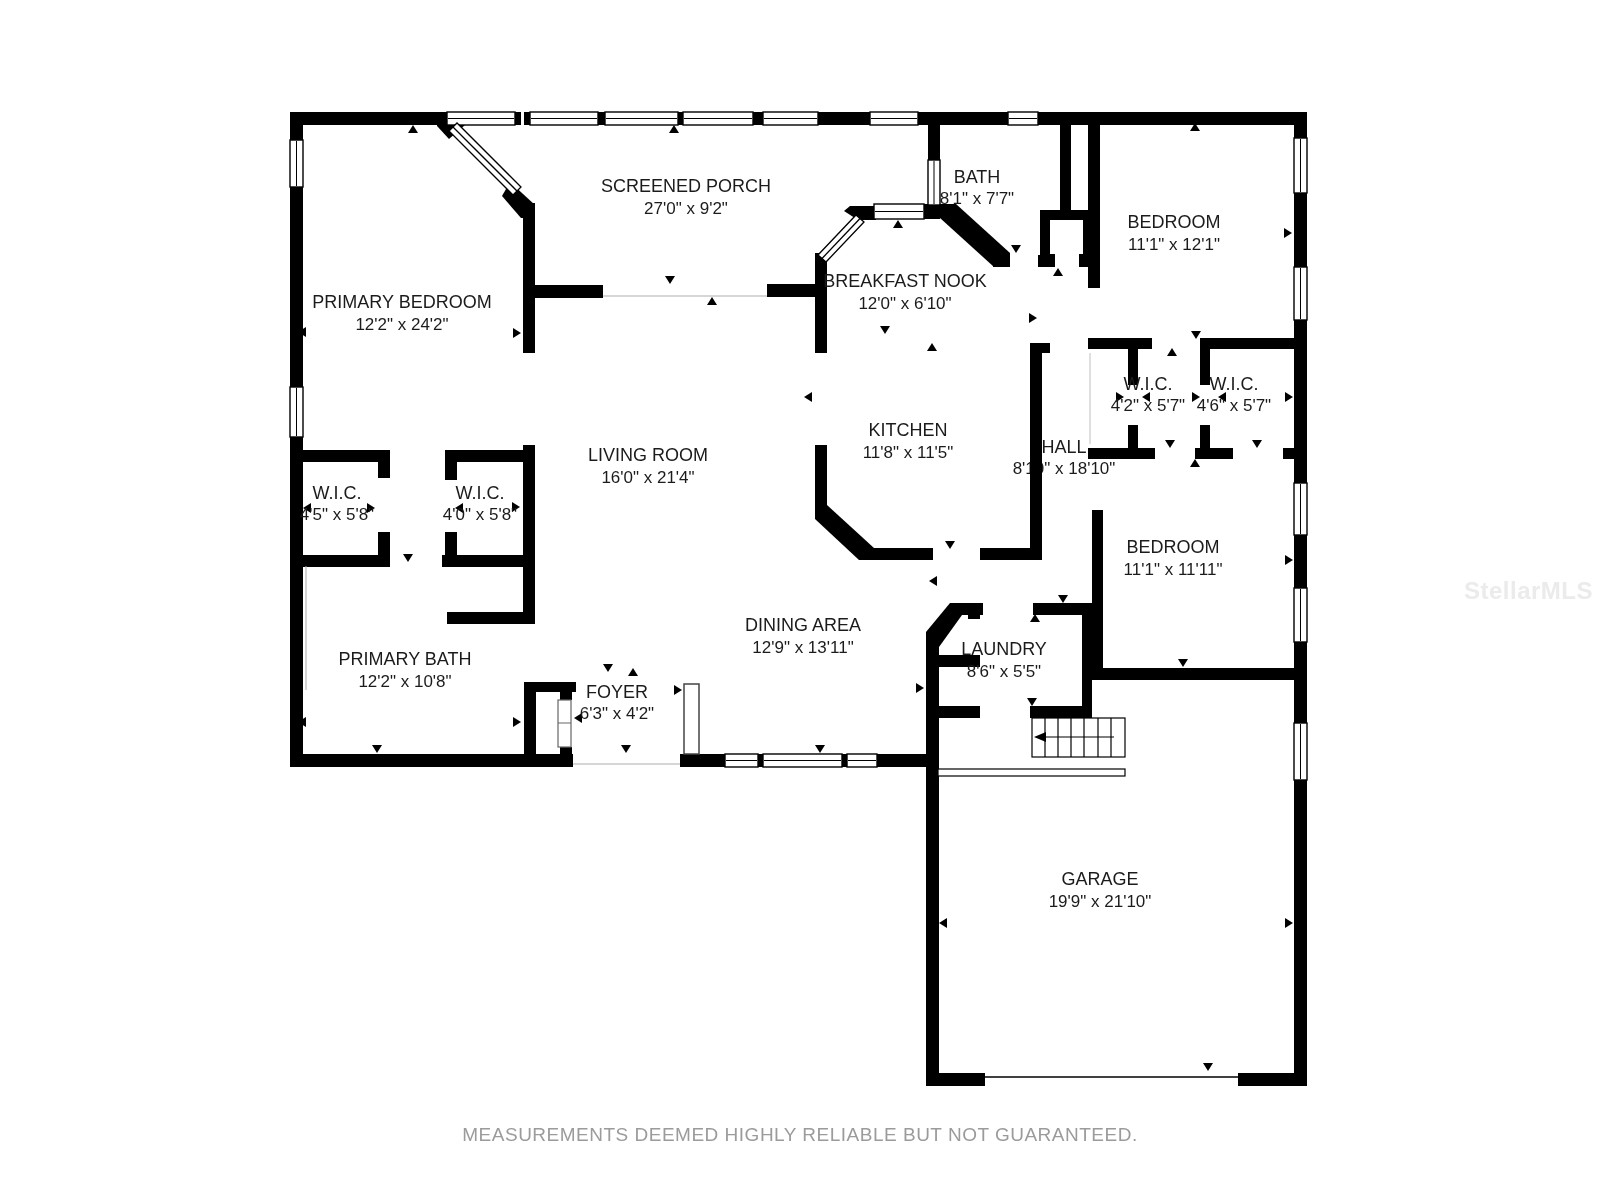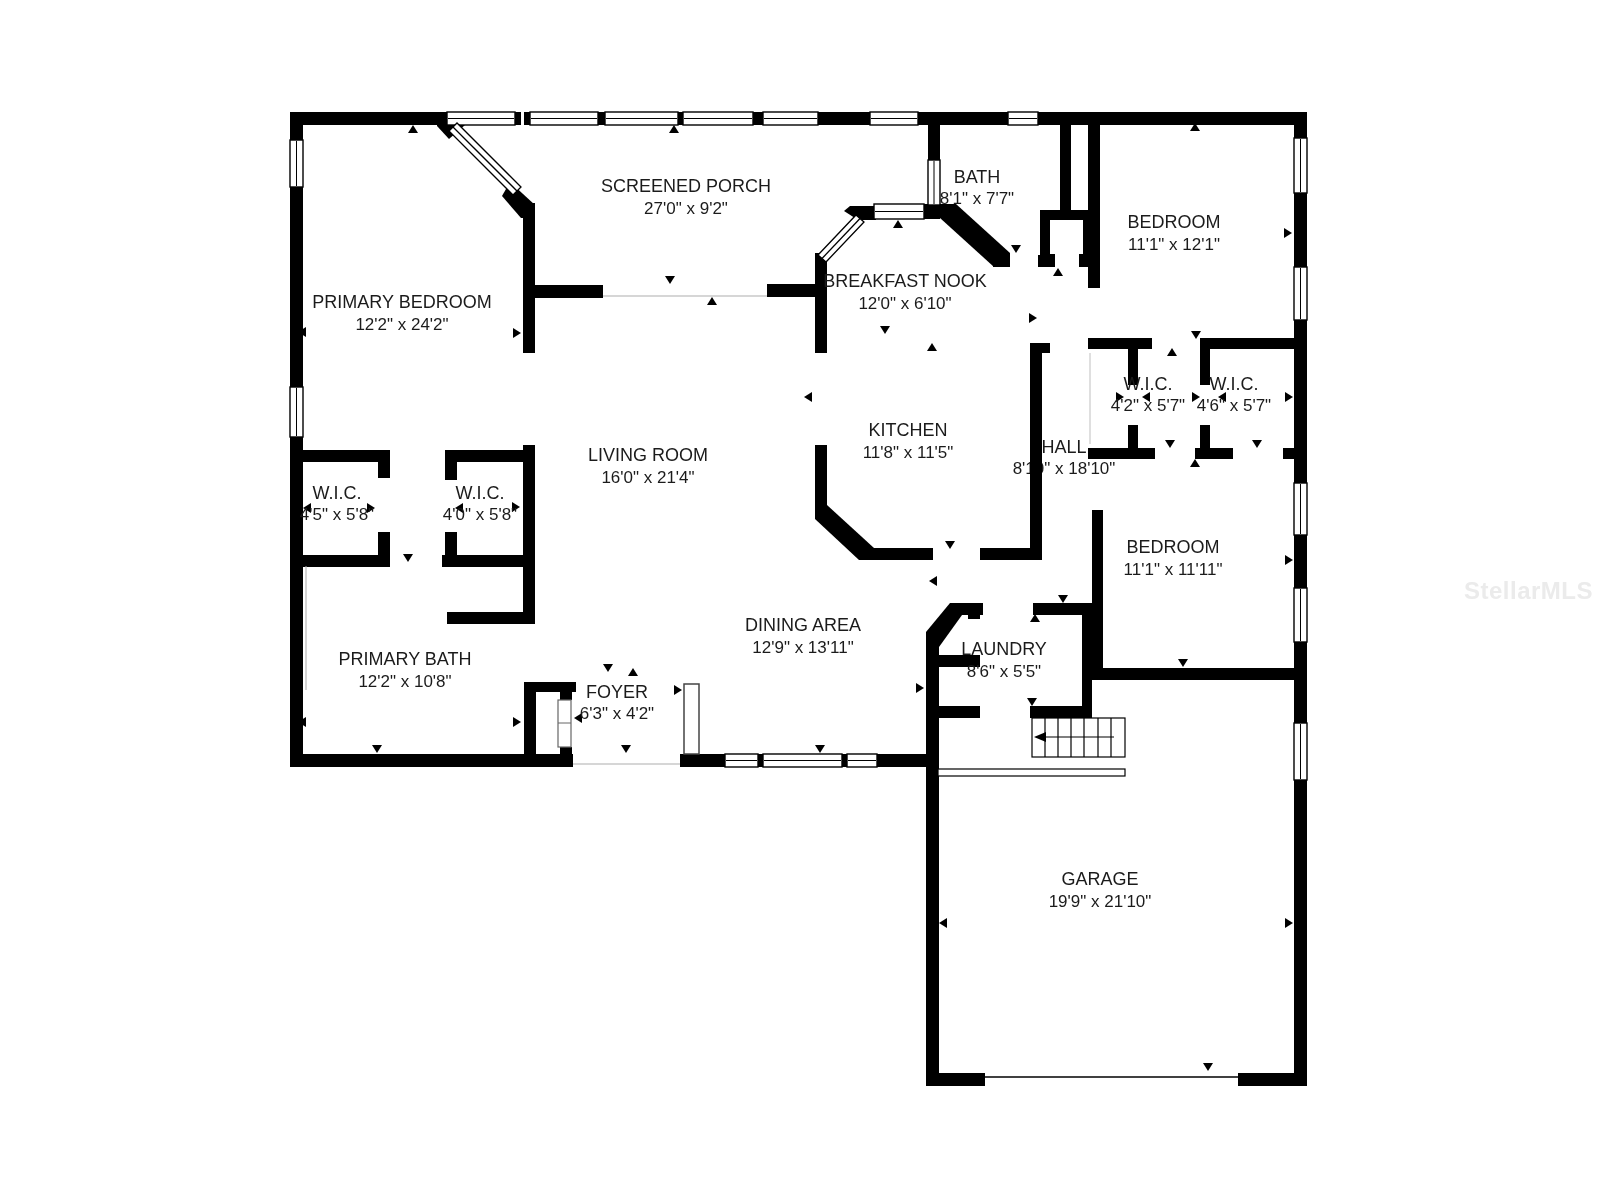--- a/index.html
+++ b/index.html
@@ -330,14 +330,15 @@
       <text class="room-dims" x="617" y="719">6'3" x 4'2"</text>
     </g>
     <g>
       <text class="room-name" x="1100" y="885">GARAGE</text>
       <text class="room-dims" x="1100" y="907">19'9" x 21'10"</text>
     </g>
   </g>
 </svg>
 
 <div class="watermark">StellarMLS</div>
+<div class="disclaimer">MEASUREMENTS DEEMED HIGHLY RELIABLE BUT NOT GUARANTEED.</div>
 
 </div>
 
 </body></html>

